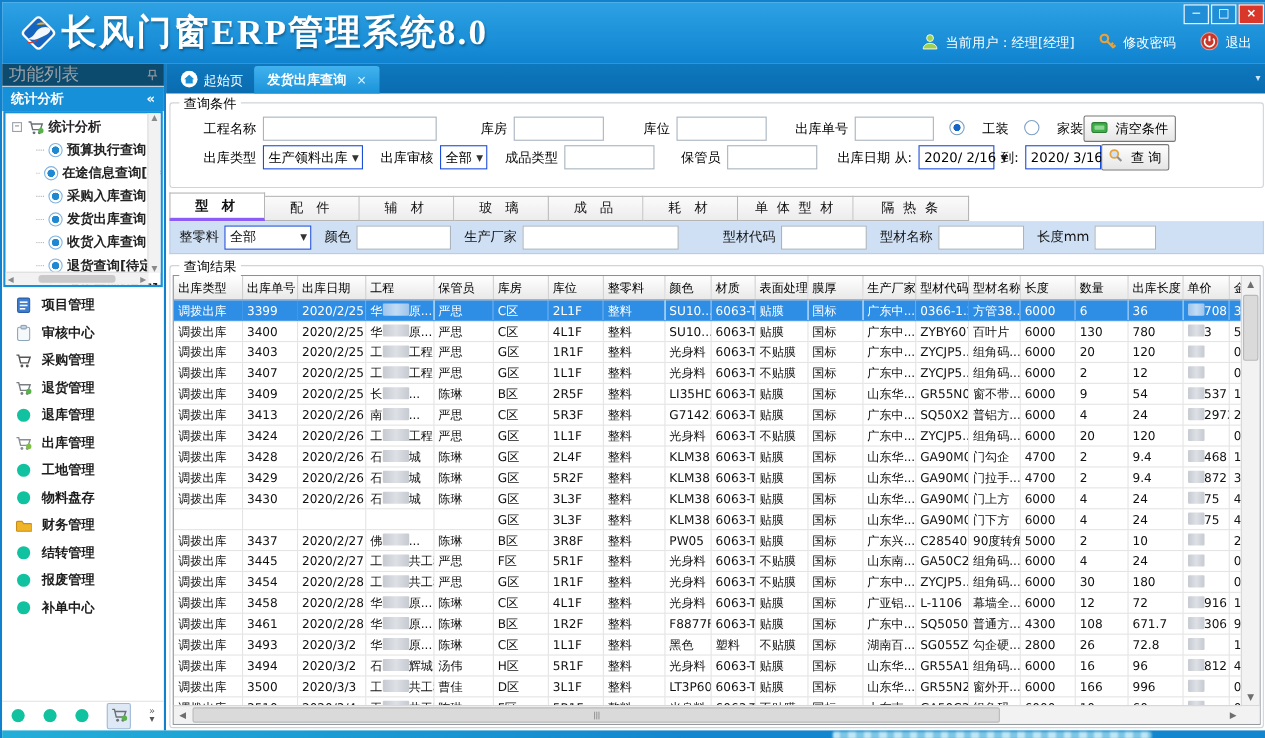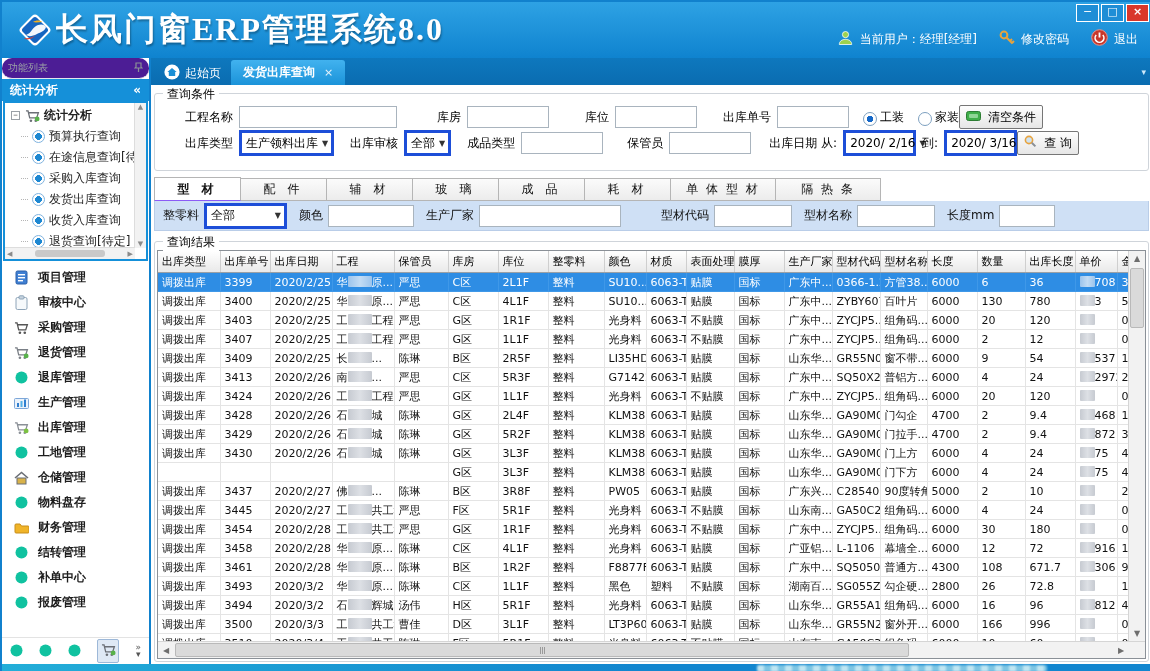--- a/index.html
+++ b/index.html
@@ -10,26 +10,26 @@
   .logo{margin-left:12px;display:flex;align-items:center;}
   .app-title{color:#fff;font-size:32px;font-weight:bold;letter-spacing:2px;text-shadow:1px 2px 2px rgba(0,0,0,.3);font-family:Liberation Serif, serif;}
   .win-controls{position:absolute;top:2px;right:3px;display:flex;gap:2px;}
   .win-btn{width:21px;height:16px;font-size:11px;line-height:14px;text-align:center;color:#fff;background:#1f8ed6;border:1px solid #fff;cursor:pointer;}
   .win-btn.close{background:#d9372a;font-weight:bold;}
   .user-area{position:absolute;right:14px;bottom:9px;display:flex;align-items:center;gap:6px;color:#fff;font-size:12px;}
   .user-area .gap{width:10px;}
   
   .appbody{flex:1;display:flex;min-height:0;}
   .sidebar{width:147px;flex:0 0 147px;display:flex;flex-direction:column;border-right:2px solid #1181cd;background:#fff;min-height:0;}
-  .panel-header{height:20px;flex:0 0 20px;background:#4c1d95;color:#9aa0a6;font-size:10px;display:flex;align-items:center;justify-content:space-between;padding:0 6px;border-bottom:1px solid #e1e6ec;border-radius:10px;}
+  .panel-header{height:20px;flex:0 0 20px;background:#0c4a6e;color:#9aa0a6;font-size:16px;display:flex;align-items:center;justify-content:space-between;padding:0 6px;border-bottom:1px solid #e1e6ec;}
   .section-header{height:22px;flex:0 0 22px;background:#1590d9;color:#fff;font-size:12px;font-weight:bold;display:flex;align-items:center;justify-content:space-between;padding:0 8px;}
   .tree{border:2px solid #1590d9;margin:0 1px;height:156px;flex:0 0 156px;position:relative;font-size:12px;overflow:hidden;background:#fff;}
   .tree-root{display:flex;align-items:center;gap:4px;padding:4px 0 2px 6px;font-weight:bold;color:#222;}
   .tree-exp{width:7px;height:7px;border:1px solid #9aa0a6;font-size:6px;line-height:5px;text-align:center;color:#666;background:#fff;}
-  .tree-item{display:flex;align-items:center;gap:4px;height:21px;padding-left:16px;color:#222;cursor:pointer;white-space:nowrap;}
+  .tree-item{display:flex;align-items:center;gap:4px;height:21px;padding-left:28px;color:#222;cursor:pointer;white-space:nowrap;font-weight:bold;}
   .tree-item::before{content:'';width:7px;border-top:1px dotted #b5b5b5;}
   .ring{width:11px;height:11px;border-radius:50%;flex:0 0 11px;background:radial-gradient(circle,#1e88d2 0 3.2px,#fff 3.6px);border:1px solid #7fb3df;}
   .tree-vscroll{position:absolute;right:0;top:0;bottom:11px;width:11px;background:#f2f2f2;border-left:1px solid #ddd;display:flex;flex-direction:column;align-items:center;justify-content:space-between;font-size:7px;color:#8a8a8a;}
   .tree-hscroll{position:absolute;left:0;right:11px;bottom:0;height:11px;background:#f2f2f2;border-top:1px solid #ddd;display:flex;align-items:center;justify-content:space-between;font-size:7px;color:#8a8a8a;padding:0 2px;}
   .tree-hthumb{height:7px;width:70px;background:#c9c9c9;border-radius:3px;}
   .menu{flex:1;min-height:0;overflow:hidden;padding-top:4px;}
   .menu-item{height:25px;display:flex;align-items:center;gap:9px;padding-left:11px;font-size:12px;font-weight:bold;color:#1d1d1d;cursor:pointer;text-align:center;}
   .mi-icon{width:16px;display:flex;justify-content:center;}
   .bottom-strip{height:26px;flex:0 0 26px;border-top:1px solid #e3e3e3;display:flex;align-items:center;gap:16px;padding:0 8px;}
   .strip-btn{width:24px;height:22px;background:#dfe9f5;border:1px solid #9db8d8;border-radius:2px;display:flex;align-items:center;justify-content:center;}
@@ -43,33 +43,33 @@
   .tabbar-chevron{position:absolute;right:6px;top:9px;color:#cfe9fa;font-size:9px;cursor:pointer;}
   .content{flex:1;display:flex;flex-direction:column;min-height:0;padding:4px 3px 0 3px;}
   .fieldset{border:1px solid #cfd4da;border-radius:3px;position:relative;}
   .fs-label{position:absolute;top:-8px;left:8px;background:#fff;font-size:12px;padding:0 4px;color:#000;}
   .fs-query{height:66px;flex:0 0 66px;margin-top:4px;padding:10px 6px 0 6px;}
   .qrow{display:flex;align-items:center;height:26px;font-size:12px;white-space:nowrap;}
   .lab{text-align:right;padding-right:6px;}
   .w72{width:72px;flex:0 0 72px;} .w64{width:64px;flex:0 0 64px;} .w60{width:60px;flex:0 0 60px;} .w74{width:74px;flex:0 0 74px;} .w86{width:86px;flex:0 0 86px;} .w22{width:22px;flex:0 0 22px;}
   .inp{height:20px;border:1px solid #a9b4be;background:#fff;font-size:12px;padding:0 3px;font-family:inherit;}
   .inp-lg{width:190px;} .inp-md{width:74px;} .inp-sm{width:64px;}
-  .combo{height:20px;border:3px solid #1d4ed8;background:#fff;display:flex;align-items:center;font-size:12px;padding:0 3px 0 4px;cursor:pointer;}
+  .combo{height:20px;border:1px solid #1d4ed8;background:#fff;display:flex;align-items:center;font-size:12px;padding:0 3px 0 4px;cursor:pointer;}
   .combo .arr{margin-left:auto;font-size:8px;color:#333;padding-left:4px;}
   .c82{width:82px;} .c56{width:56px;} .c60{width:60px;} .c70{width:70px;}
-  .radio{display:flex;align-items:flex-end;gap:3px;margin-left:14px;cursor:pointer;font-family:Liberation Serif, serif;}
+  .radio{display:flex;align-items:flex-start;gap:16px;margin-left:14px;cursor:pointer;font-family:Liberation Serif, serif;}
   .rb{width:12px;height:12px;border:1px solid #7da0c0;border-radius:50%;background:#fff;display:inline-block;}
   .rb.checked{background:radial-gradient(circle,#1467c8 0 3px,#fff 3.5px);}
   .btn{height:24px;width:94px;border:1px solid #767676;background:linear-gradient(#fefefe,#e6e6e6);font-size:12px;display:flex;align-items:center;justify-content:center;gap:7px;border-radius:2px;cursor:pointer;font-family:inherit;}
   .btn-col{margin-left:auto;margin-right:108px;}
   
   .mtabs{display:flex;height:22px;flex:0 0 22px;margin-top:8px;align-items:flex-end;}
   .mtab{width:85px;height:21px;background:linear-gradient(#fbfbfb,#ececec);border:1px solid #b5b5b5;border-left:none;font-size:12px;display:flex;align-items:center;justify-content:center;letter-spacing:4px;cursor:pointer;color:#111;}
   .mtab:first-child{border-left:1px solid #b5b5b5;}
-  .mtab.active{background:#fff;height:22px;border-bottom:1px solid #8b5cf6;font-weight:bold;}
+  .mtab.active{background:#fff;height:22px;border-bottom:3px solid #8b5cf6;font-weight:bold;}
   .mtab.wide{width:104px;letter-spacing:2px;}
   .filterbar{height:29px;flex:0 0 29px;background:#cfe0f5;border:1px solid #b9cde8;border-top:none;display:flex;align-items:center;font-size:12px;color:#111;padding-left:8px;white-space:nowrap;}
   .filterbar .lab{padding-right:5px;padding-left:12px;}
   
   .fs-results{flex:1;margin-top:10px;margin-bottom:2px;display:flex;flex-direction:column;min-height:0;padding:8px 2px 2px 2px;}
   .grid{flex:1;border:1px solid #8a9097;display:flex;flex-direction:column;min-height:0;}
   .grid-top{flex:1;display:flex;min-height:0;}
   .table-area{flex:1;overflow:hidden;}
   table{border-collapse:collapse;table-layout:fixed;width:985px;font-size:11px;}
   th{height:21px;background:linear-gradient(#ffffff,#e9e9e9);border-right:1px solid #cfcfcf;border-bottom:1px solid #9aa0a6;font-weight:normal;text-align:left;padding:0 4px;white-space:nowrap;overflow:hidden;}
@@ -255,59 +255,39 @@
           <div class="menu-item">
             <span class="mi-icon">
               <svg width="13" height="13">
                 <circle cx="6.5" cy="6.5" r="6" fill="#10c2a0"></circle>
               </svg>
             </span>
             <span>退库管理</span>
           </div>
           <div class="menu-item">
             <span class="mi-icon">
-              <svg width="15" height="13">
-                <rect x="0.5" y="2.5" width="14" height="10" rx="1" fill="#eaf2fb" stroke="#7da7d8"></rect>
-                <rect x="3" y="7" width="2" height="4" fill="#2f7fd0"></rect>
-                <rect x="6.5" y="5" width="2" height="6" fill="#54b0e8"></rect>
-                <rect x="10" y="3.5" width="2" height="7.5" fill="#2f7fd0"></rect>
-              </svg>
-            </span>
-            <span>生产管理</span>
-          </div>
-          <div class="menu-item">
-            <span class="mi-icon">
               <svg width="15" height="14" viewBox="0 0 16 15">
                 <path d="M1 2h2.2l1.8 7.5h7.5l1.8-5.5H4.2" fill="none" stroke="#8a8f96" stroke-width="1.4"></path>
                 <circle cx="6.3" cy="12.6" r="1.4" fill="#8a8f96"></circle>
                 <circle cx="11.5" cy="12.6" r="1.4" fill="#8a8f96"></circle>
                 <circle cx="13" cy="10.6" r="2.6" fill="#7cc142"></circle>
               </svg>
             </span>
             <span>出库管理</span>
           </div>
           <div class="menu-item">
             <span class="mi-icon">
               <svg width="13" height="13">
                 <circle cx="6.5" cy="6.5" r="6" fill="#10c2a0"></circle>
               </svg>
             </span>
             <span>工地管理</span>
           </div>
           <div class="menu-item">
             <span class="mi-icon">
-              <svg width="15" height="14">
-                <path d="M1 7L7.5 1.5 14 7" fill="none" stroke="#6b6f76" stroke-width="1.6"></path>
-                <rect x="3" y="7" width="9" height="6" fill="#d8b24a" stroke="#6b6f76"></rect>
-              </svg>
-            </span>
-            <span>仓储管理</span>
-          </div>
-          <div class="menu-item">
-            <span class="mi-icon">
               <svg width="13" height="13">
                 <circle cx="6.5" cy="6.5" r="6" fill="#10c2a0"></circle>
               </svg>
             </span>
             <span>物料盘存</span>
           </div>
           <div class="menu-item">
             <span class="mi-icon">
               <svg width="15" height="12">
                 <path d="M1 3a1 1 0 011-1h4l1.5 2H14a1 1 0 011 1v5a1 1 0 01-1 1H2a1 1 0 01-1-1z" fill="#f0b429" stroke="#c78d1b"></path>
@@ -322,29 +302,29 @@
               </svg>
             </span>
             <span>结转管理</span>
           </div>
           <div class="menu-item">
             <span class="mi-icon">
               <svg width="13" height="13">
                 <circle cx="6.5" cy="6.5" r="6" fill="#10c2a0"></circle>
               </svg>
             </span>
-            <span>补单中心</span>
+            <span>报废管理</span>
           </div>
           <div class="menu-item">
             <span class="mi-icon">
               <svg width="13" height="13">
                 <circle cx="6.5" cy="6.5" r="6" fill="#10c2a0"></circle>
               </svg>
             </span>
-            <span>报废管理</span>
+            <span>补单中心</span>
           </div>
         </div>
       <div class="bottom-strip">
         <span><svg width="13" height="13">
               <circle cx="6.5" cy="6.5" r="6" fill="#10c2a0"></circle>
             </svg></span>
         <span><svg width="13" height="13">
               <circle cx="6.5" cy="6.5" r="6" fill="#10c2a0"></circle>
             </svg></span>
         <span><svg width="13" height="13">

